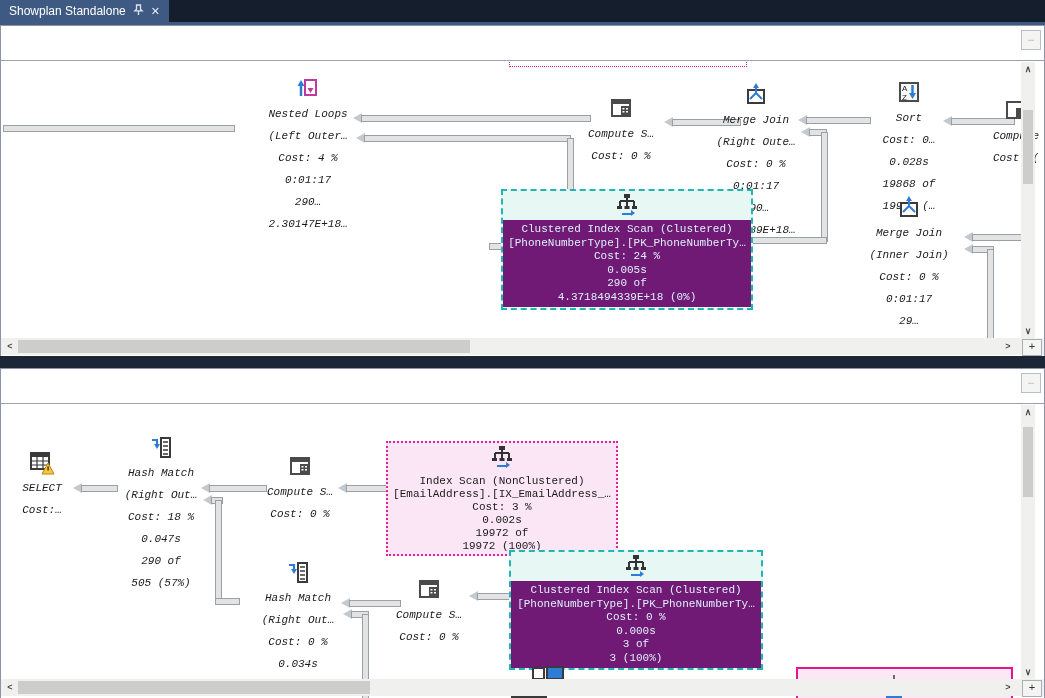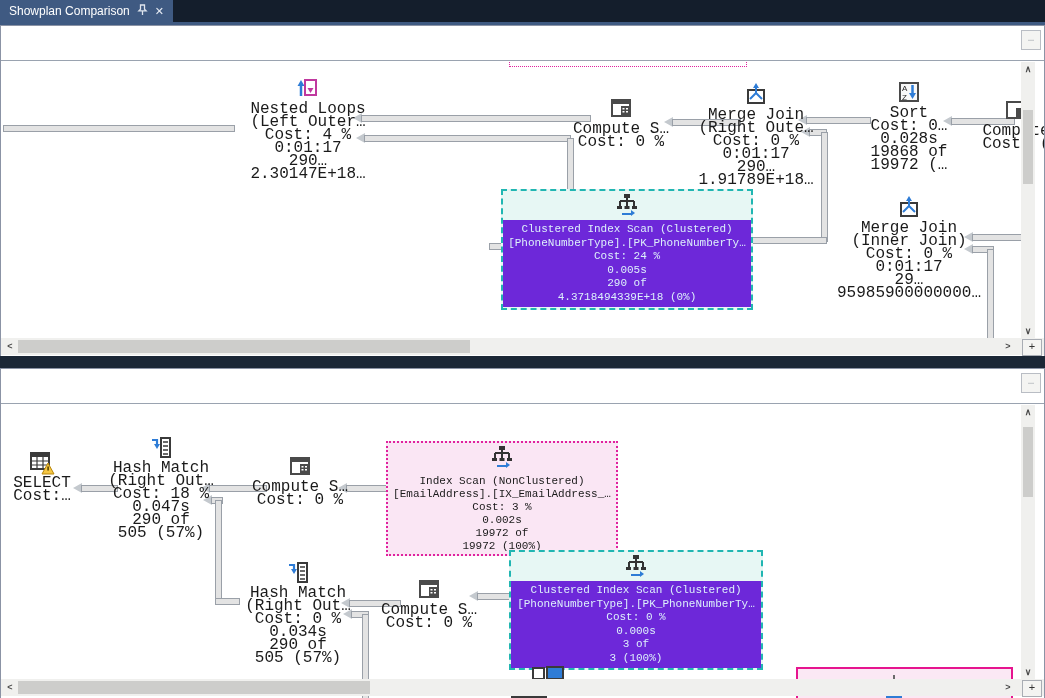--- a/index.html
+++ b/index.html
@@ -15,26 +15,26 @@
   .pane{position:absolute;left:0;width:1043px;background:#fff;border:1px solid #8b93a5;}
   .hdr{position:relative;height:33px;background:#fff;border-bottom:1px solid #9aa3b0;
        font-family:"Liberation Mono",monospace;font-size:13.5px;line-height:15.5px;
        color:#000;padding:1px 0 0 6px;white-space:pre;overflow:hidden;}
   .hdr .ovf{position:absolute;right:3px;top:4px;width:18px;height:18px;background:#f4f4f2;
        border:1px solid #b9bdc4;color:#9aa0a8;font-size:10px;line-height:15px;text-align:center;}
   .content{position:relative;width:1043px;background:#fff;overflow:hidden;}
   .splitter{position:absolute;left:0;width:1045px;background:#1b2736;}
   
   .node{position:absolute;text-align:center;color:#1a1a1a;}
-  .node .ntext{white-space:pre;font-family:"Liberation Mono",monospace;font-size:16px;
-       line-height:13px;margin-top:2px;}
+  .node .ntext{white-space:pre;font-family:"Liberation Mono",monospace;font-size:11px;
+       line-height:22px;margin-top:2px;font-style:italic;}
   .nicon{height:24px;}
   .hlnode{position:absolute;border:2px dashed #21b6b2;background:#e7f7f4;text-align:center;overflow:hidden;}
   .hlnode .hlicon{height:27px;padding-top:2px;}
-  .hlnode .hlbody{background:#6d28d9;color:#ddf0fb;font-family:"Liberation Mono",monospace;
+  .hlnode .hlbody{background:#701a75;color:#ddf0fb;font-family:"Liberation Mono",monospace;
        font-size:11px;line-height:13.5px;white-space:pre;padding:3px 0 3px;}
   .pinknode{position:absolute;border:2px dotted #e0219e;background:#fae6f4;text-align:center;overflow:hidden;}
   .pinknode .pkicon{height:28px;padding-top:2px;}
   .pinknode .pktext{font-family:"Liberation Mono",monospace;font-size:11px;line-height:13px;
        white-space:pre;color:#1a1a1a;padding-top:2px;}
   .clipnode{position:absolute;border:1px dotted #e0219e;border-top:none;background:transparent;}
   .pinksolid{position:absolute;border:2px solid #e6148f;background:#fbe8f4;}
   
   .pipe{position:absolute;background:#e3e3e3;border:1px solid #9aa0a8;}
   .head{position:absolute;width:0;height:0;border-top:5px solid transparent;
@@ -49,21 +49,21 @@
         color:#333;font-size:11px;line-height:13px;text-align:center;z-index:7;}
   .frag{position:absolute;}
 </style>
 </head>
 <body>
 
 <div id="app">
 
   <div id="tabbar">
     <div class="tab">
-      <span>Showplan Comparison</span>
+      <span>Showplan Standalone</span>
       <span>
         <svg width="11" height="12" viewBox="0 0 11 12">
             <path d="M3.5 1h4v4.2l1.6 1.6H1.9l1.6-1.6zM5.5 7v4" fill="none" stroke="#dfe5ee" stroke-width="1.3"></path>
           </svg>
       </span>
       <span class="close">✕</span>
     </div>
   </div>
   <div id="tabstrip"></div>
 

